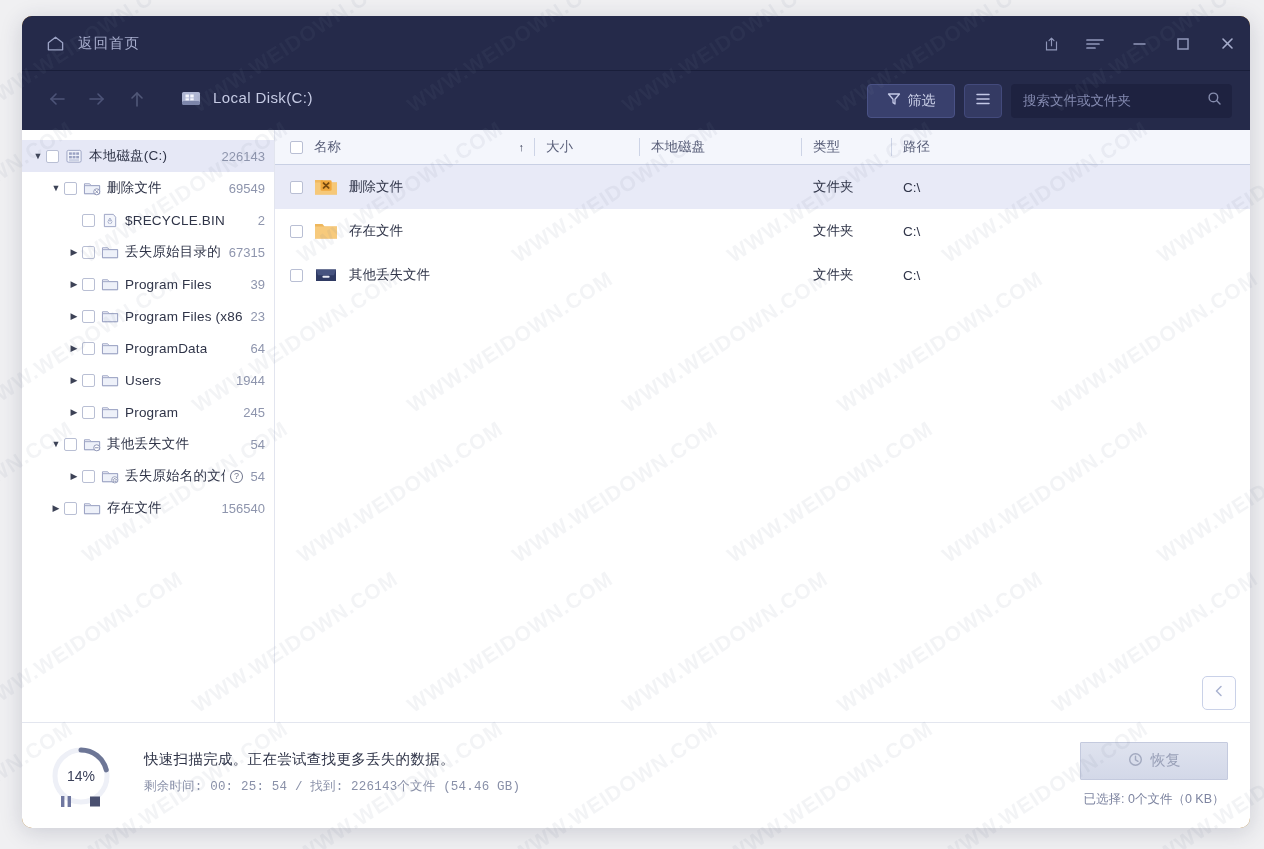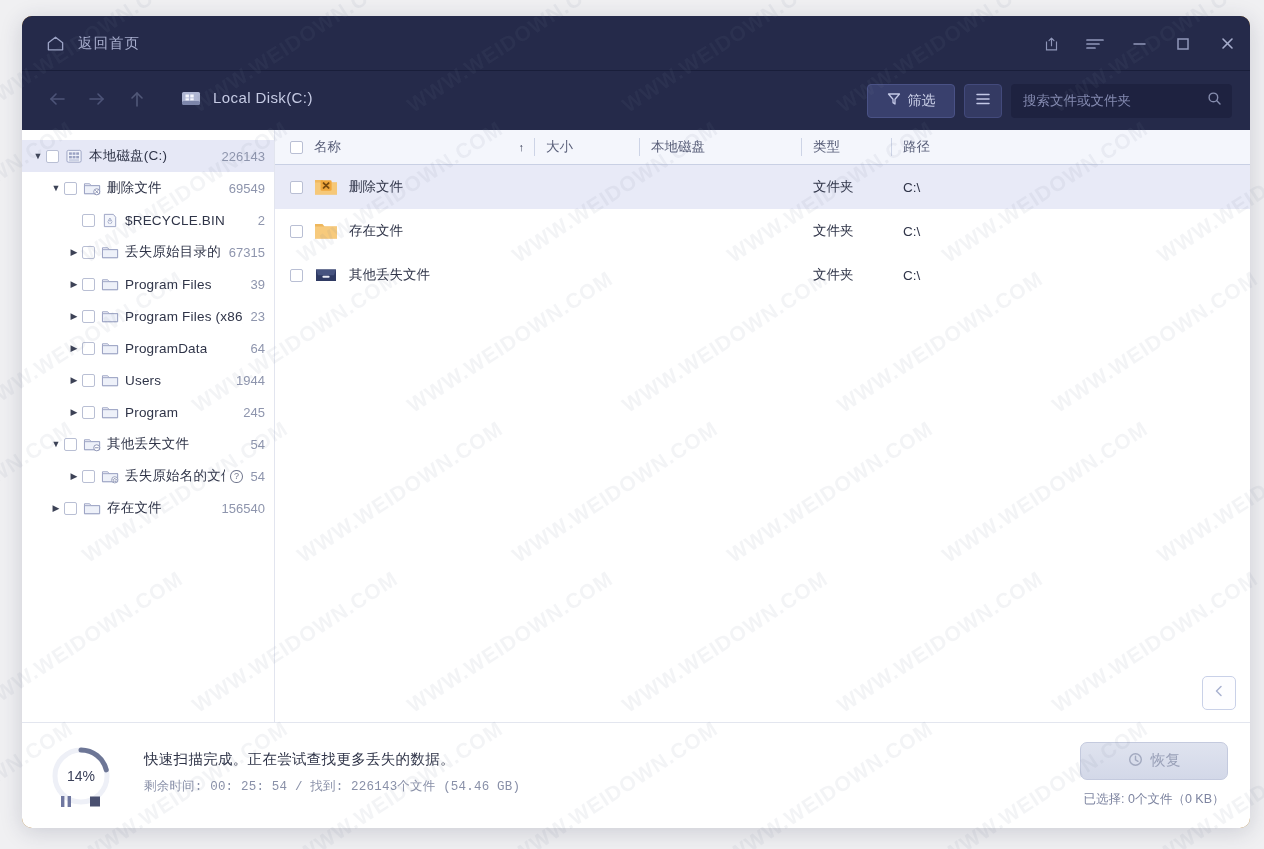--- a/index.html
+++ b/index.html
@@ -341,21 +341,21 @@
   .footer-right {
     margin-left: auto;
     display: flex;
     flex-direction: column;
     align-items: center;
     gap: 11px;
     margin-top: -2px;
   }
   .recover-btn {
     width: 148px; height: 38px;
-    border-radius: 7px;
+    border-radius: 1px;
     background: linear-gradient(180deg,#dfe3ef 0%, #d3d8e8 100%);
     border: 1px solid #c4cade;
     display: flex; align-items: center; justify-content: center;
     gap: 8px;
     color: #9aa1b8;
     font-size: 15px;
   }
   .selected-info { font-size: 12.5px; color: #7d84a0; }
 </style>
 </head>

